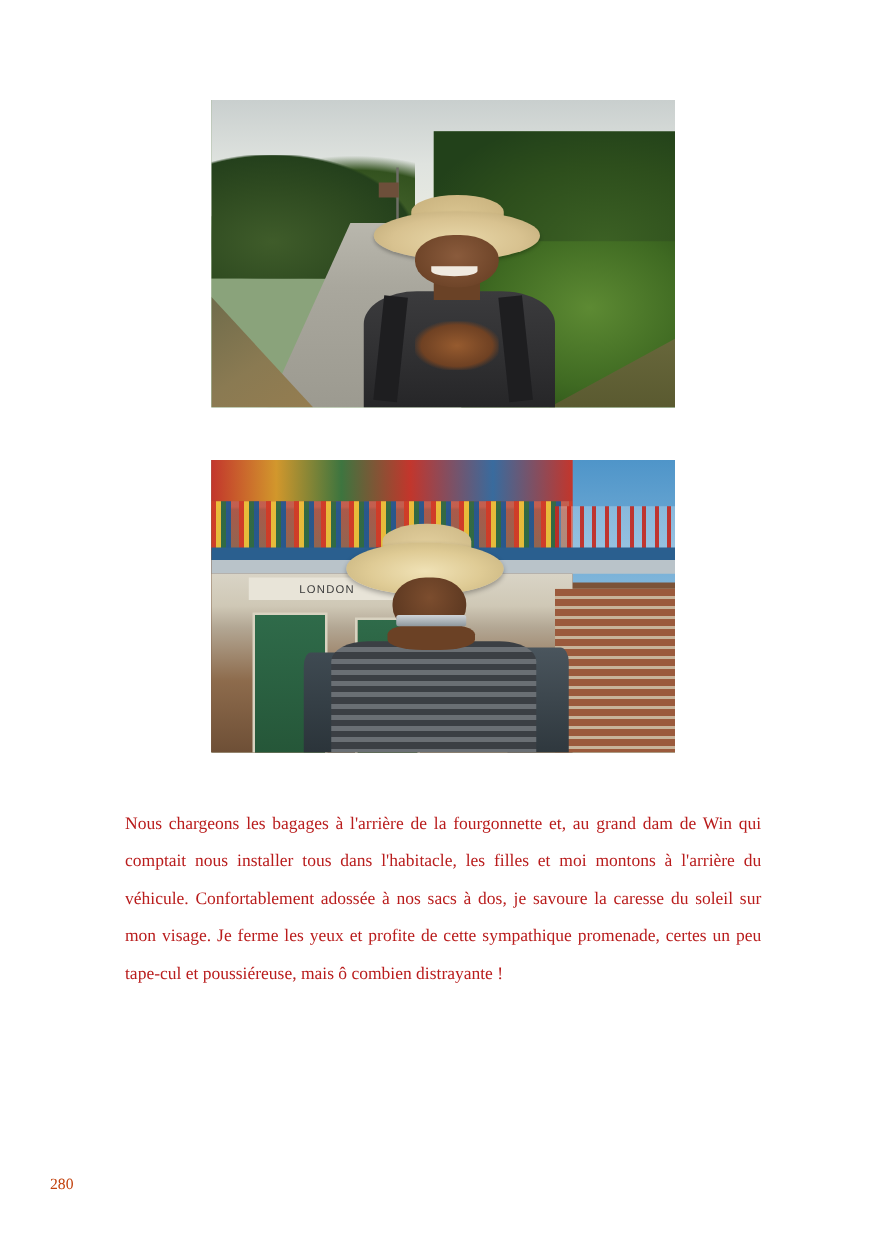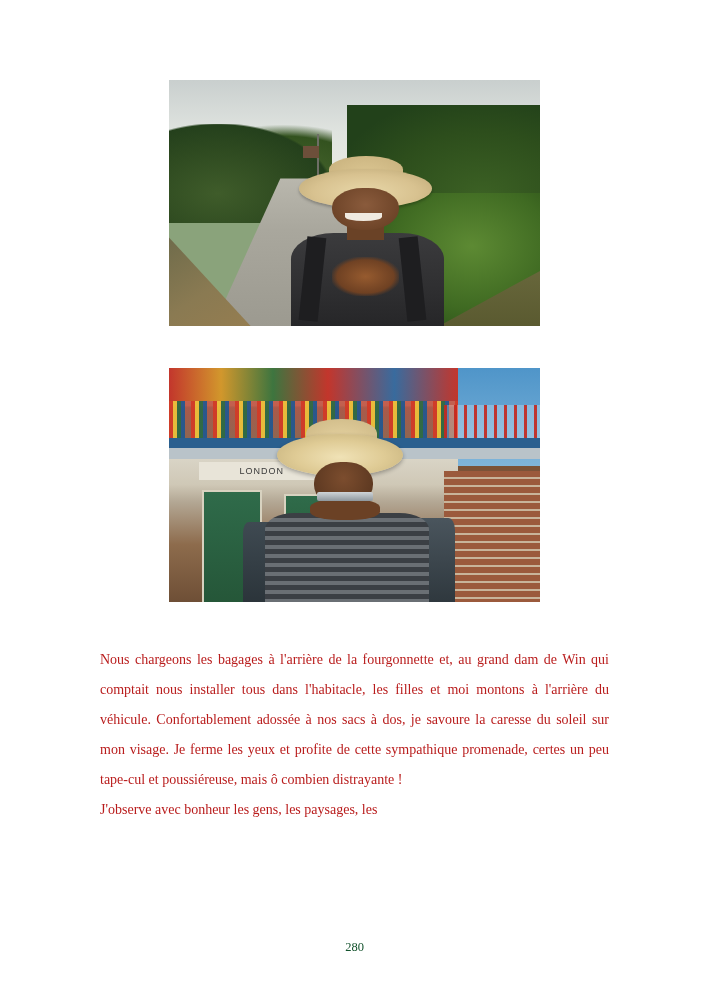--- a/index.html
+++ b/index.html
@@ -312,23 +312,23 @@
   }
   .body-text p.last {
     text-align: left;
   }
 
   .folio {
     position: absolute;
     left: 0;
     right: 0;
     top: 940px;
-    text-align: center;
     font-size: 12.5px;
-    color: #14532d;
+    color: #c2410c;
+    padding-left: 40px;
   }
 </style>
 </head>
 <body>
 
 <div class="page">
 
   <div class="figure" id="figure-1">
     <div class="photo1">
       <div class="p1-sky"></div>
@@ -372,18 +372,17 @@
       <div class="p2-hat-crown"></div>
       <div class="p2-hat"></div>
       <div class="p2-face"></div>
       <div class="p2-hand"></div>
       <div class="p2-harmonica"></div>
     </div>
   </div>
 
   <div class="body-text">
     <p>Nous chargeons les bagages à l'arrière de la fourgonnette et, au grand dam de Win qui comptait nous installer tous dans l'habitacle, les filles et moi montons à l'arrière du véhicule. Confortablement adossée à nos sacs à dos, je savoure la caresse du soleil sur mon visage. Je ferme les yeux et profite de cette sympathique promenade, certes un peu tape-cul et poussiéreuse, mais ô combien distrayante !</p>
-    <p class="last">J'observe avec bonheur les gens, les paysages, les</p>
   </div>
 
   <div class="folio">280</div>
 
 </div>
 
 </body></html>

